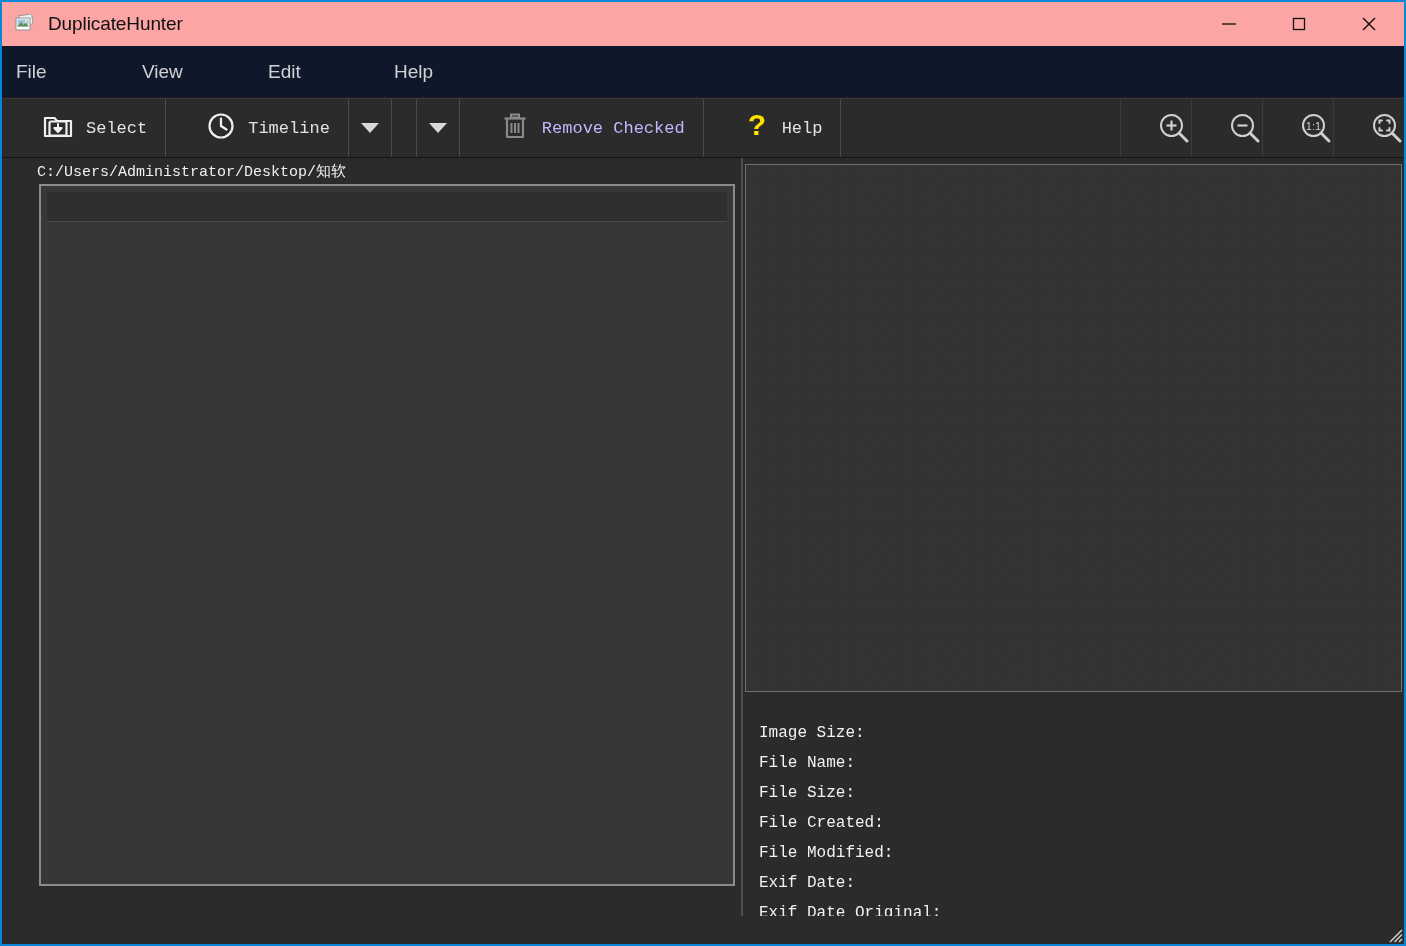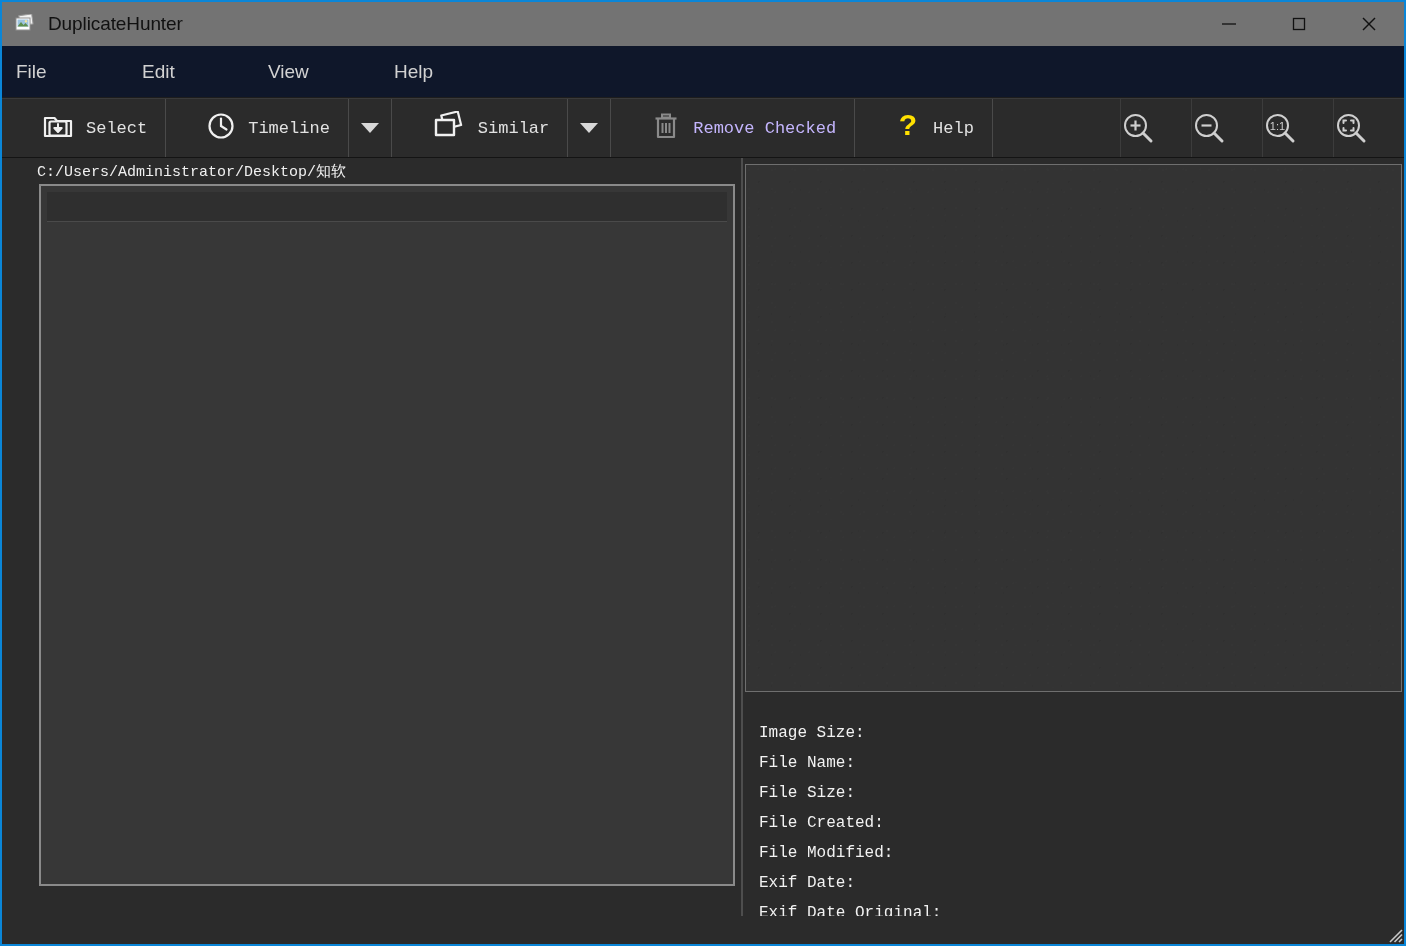--- a/index.html
+++ b/index.html
@@ -19,21 +19,21 @@
     border: 2px solid #0a86d8;
     background: #2b2b2b;
     display: flex;
     flex-direction: column;
   }
 
   
   #titlebar {
     height: 44px;
     flex: 0 0 44px;
-    background: #737373;
+    background: #fca5a5;
     display: flex;
     align-items: center;
     position: relative;
   }
   #app-icon {
     width: 22px; height: 20px;
     margin-left: 12px; margin-right: 12px;
     position: relative;
     flex: 0 0 auto;
   }
@@ -116,21 +116,21 @@
   .caret {
     width: 0; height: 0;
     border-left: 9px solid transparent;
     border-right: 9px solid transparent;
     border-top: 10px solid #d8d8d8;
   }
   #tb-spacer { flex: 1 1 auto; border-right: none; }
   .tb-zoom {
     display: flex;
     align-items: center;
-    justify-content: flex-start;
+    justify-content: flex-end;
     width: 71px;
     height: 100%;
     border-left: 1px solid #3c3c3c;
   }
 
   
   #body {
     flex: 1 1 auto;
     display: flex;
     min-height: 0;
@@ -268,22 +268,22 @@
         <svg width="22" height="22" viewBox="0 0 22 22">
           <line x1="5" y1="5" x2="17" y2="17" stroke="#111" stroke-width="1.4"></line>
           <line x1="17" y1="5" x2="5" y2="17" stroke="#111" stroke-width="1.4"></line>
         </svg>
       </div>
     </div>
   </div>
 
   <div id="menubar">
     <div class="menu-item">File</div>
+    <div class="menu-item">View</div>
     <div class="menu-item">Edit</div>
-    <div class="menu-item">View</div>
     <div class="menu-item">Help</div>
   </div>
 
   <div id="toolbar">
 
     <div class="tb-group">
       <div class="tb-btn">
         <span class="tb-icon">
           <svg width="32" height="30" viewBox="0 0 32 30">
             <path d="M3 7 L3 25 L29 25 L29 10 L15 10 L12.5 7 Z" fill="none" stroke="#f0f0f0" stroke-width="2.2" stroke-linejoin="round"></path>
@@ -305,31 +305,20 @@
           </svg>
         </span>
         <span class="tb-label">Timeline</span>
       </div>
       <div class="tb-btn arrow">
         <span class="caret"></span>
       </div>
     </div>
 
     <div class="tb-group">
-      <div class="tb-btn">
-        <span class="tb-icon">
-          <svg width="34" height="30" viewBox="0 0 34 30">
-            <g transform="rotate(-14 17 15)">
-              <rect x="12" y="3" width="17" height="14" fill="none" stroke="#f0f0f0" stroke-width="2.2" stroke-linejoin="round"></rect>
-            </g>
-            <rect x="4" y="9" width="18" height="15" fill="#2b2b2b" stroke="#f0f0f0" stroke-width="2.4" stroke-linejoin="round"></rect>
-          </svg>
-        </span>
-        <span class="tb-label">Similar</span>
-      </div>
       <div class="tb-btn arrow">
         <span class="caret"></span>
       </div>
     </div>
 
     <div class="tb-group">
       <div class="tb-btn">
         <span class="tb-icon">
           <svg width="30" height="30" viewBox="0 0 30 30">
             <rect x="11" y="3.5" width="8" height="3" fill="none" stroke="#8a8a8a" stroke-width="2"></rect>

